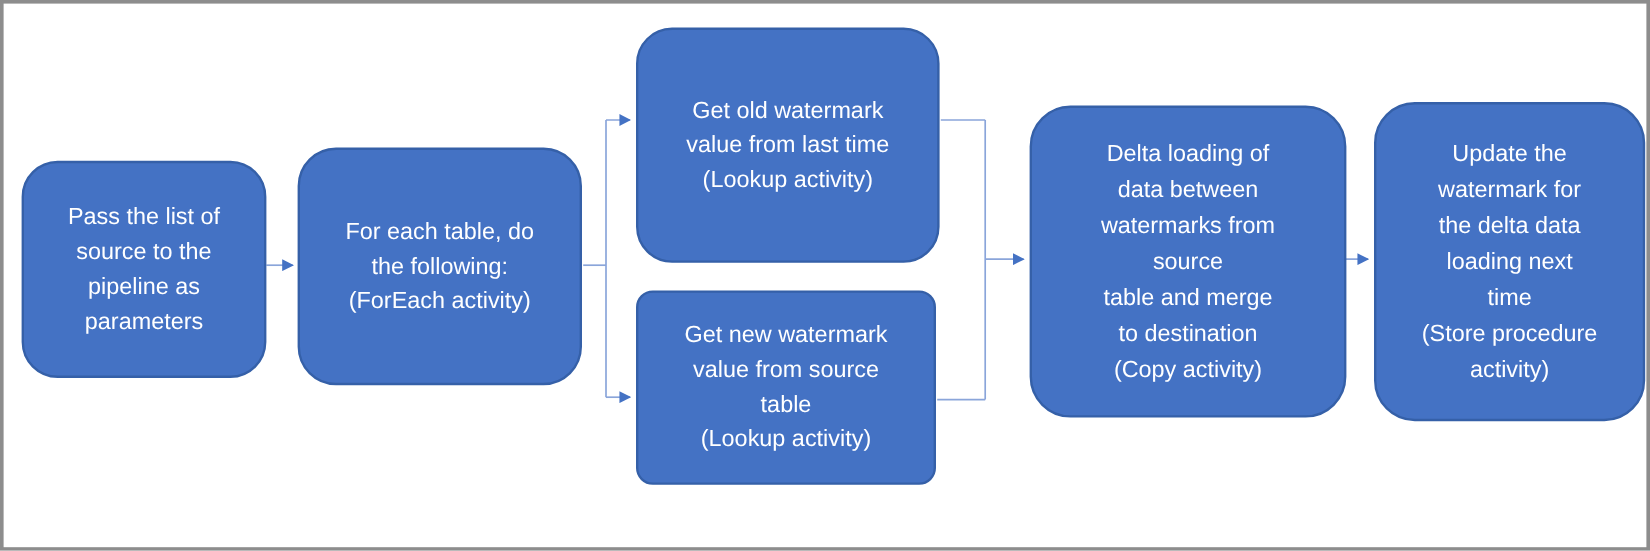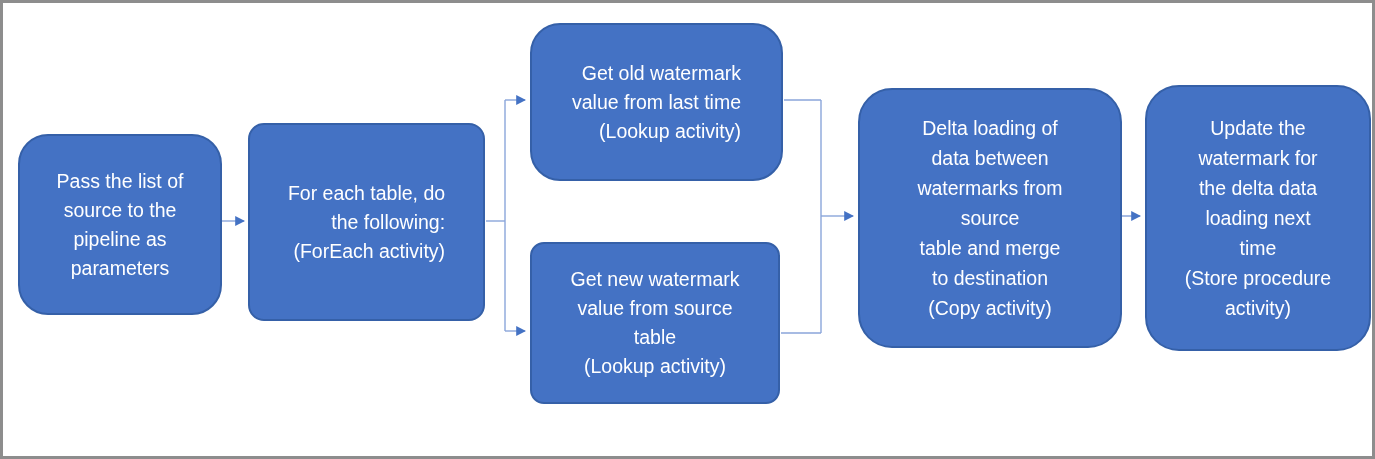--- a/index.html
+++ b/index.html
@@ -33,22 +33,22 @@
     display: flex;
     align-items: center;
     justify-content: center;
     text-align: center;
     white-space: pre-line;
     font-size: 19.5px;
     line-height: 29px;
     padding: 6px 10px;
   }
   .node-1 { left: 15px;   top: 131px; width: 204px; height: 181px; border-radius: 30px; }
-  .node-2 { left: 245px;  top: 120px; width: 237px; height: 198px; border-radius: 16px; text-align: right; }
-  .node-3 { left: 527px;  top: 20px;  width: 253px; height: 158px; border-radius: 30px; text-align: right; }
+  .node-2 { left: 245px;  top: 120px; width: 237px; height: 198px; border-radius: 32px; }
+  .node-3 { left: 527px;  top: 20px;  width: 253px; height: 196px; border-radius: 30px; }
   .node-4 { left: 527px;  top: 239px; width: 250px; height: 162px; border-radius: 14px; }
   .node-5 { left: 855px;  top: 85px;  width: 264px; height: 260px; border-radius: 34px; line-height: 30px; }
   .node-6 { left: 1142px; top: 82px;  width: 226px; height: 266px; border-radius: 34px; line-height: 30px; }
 </style>
 </head>
 <body>
 
 <div class="frame">
 
   <svg class="connector-layer" viewBox="0 0 1375 459" xmlns="http://www.w3.org/2000/svg">

